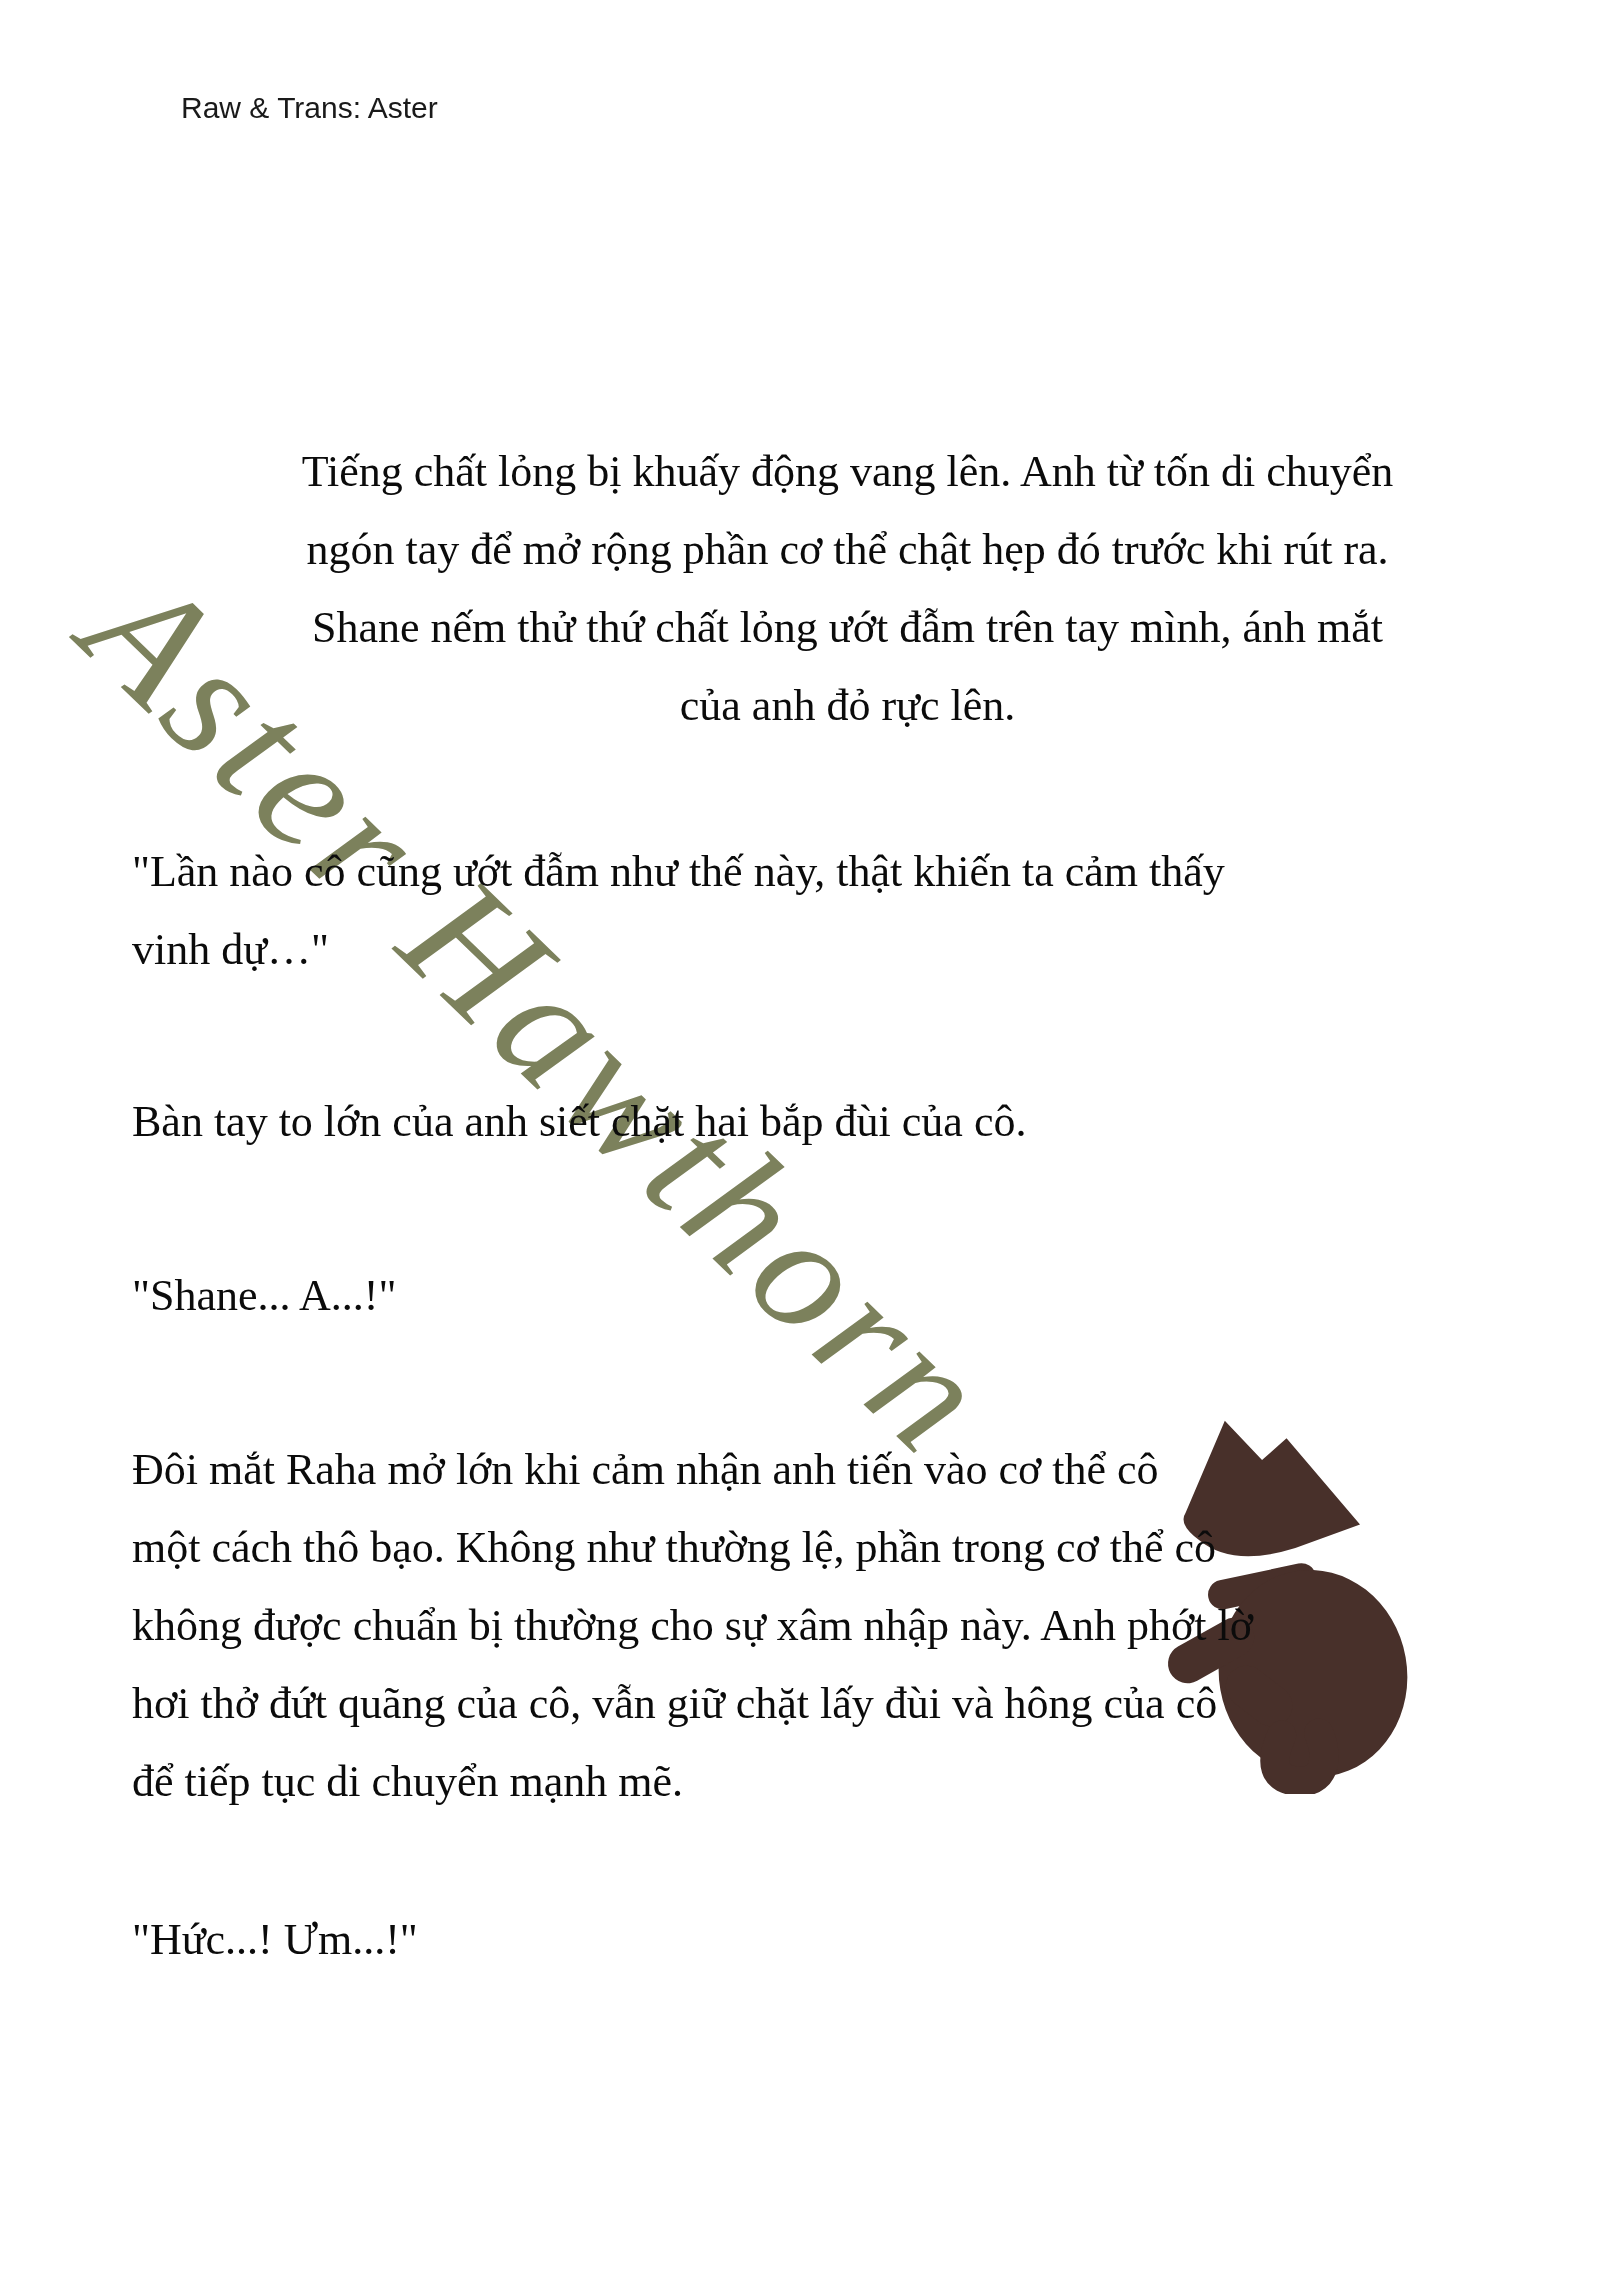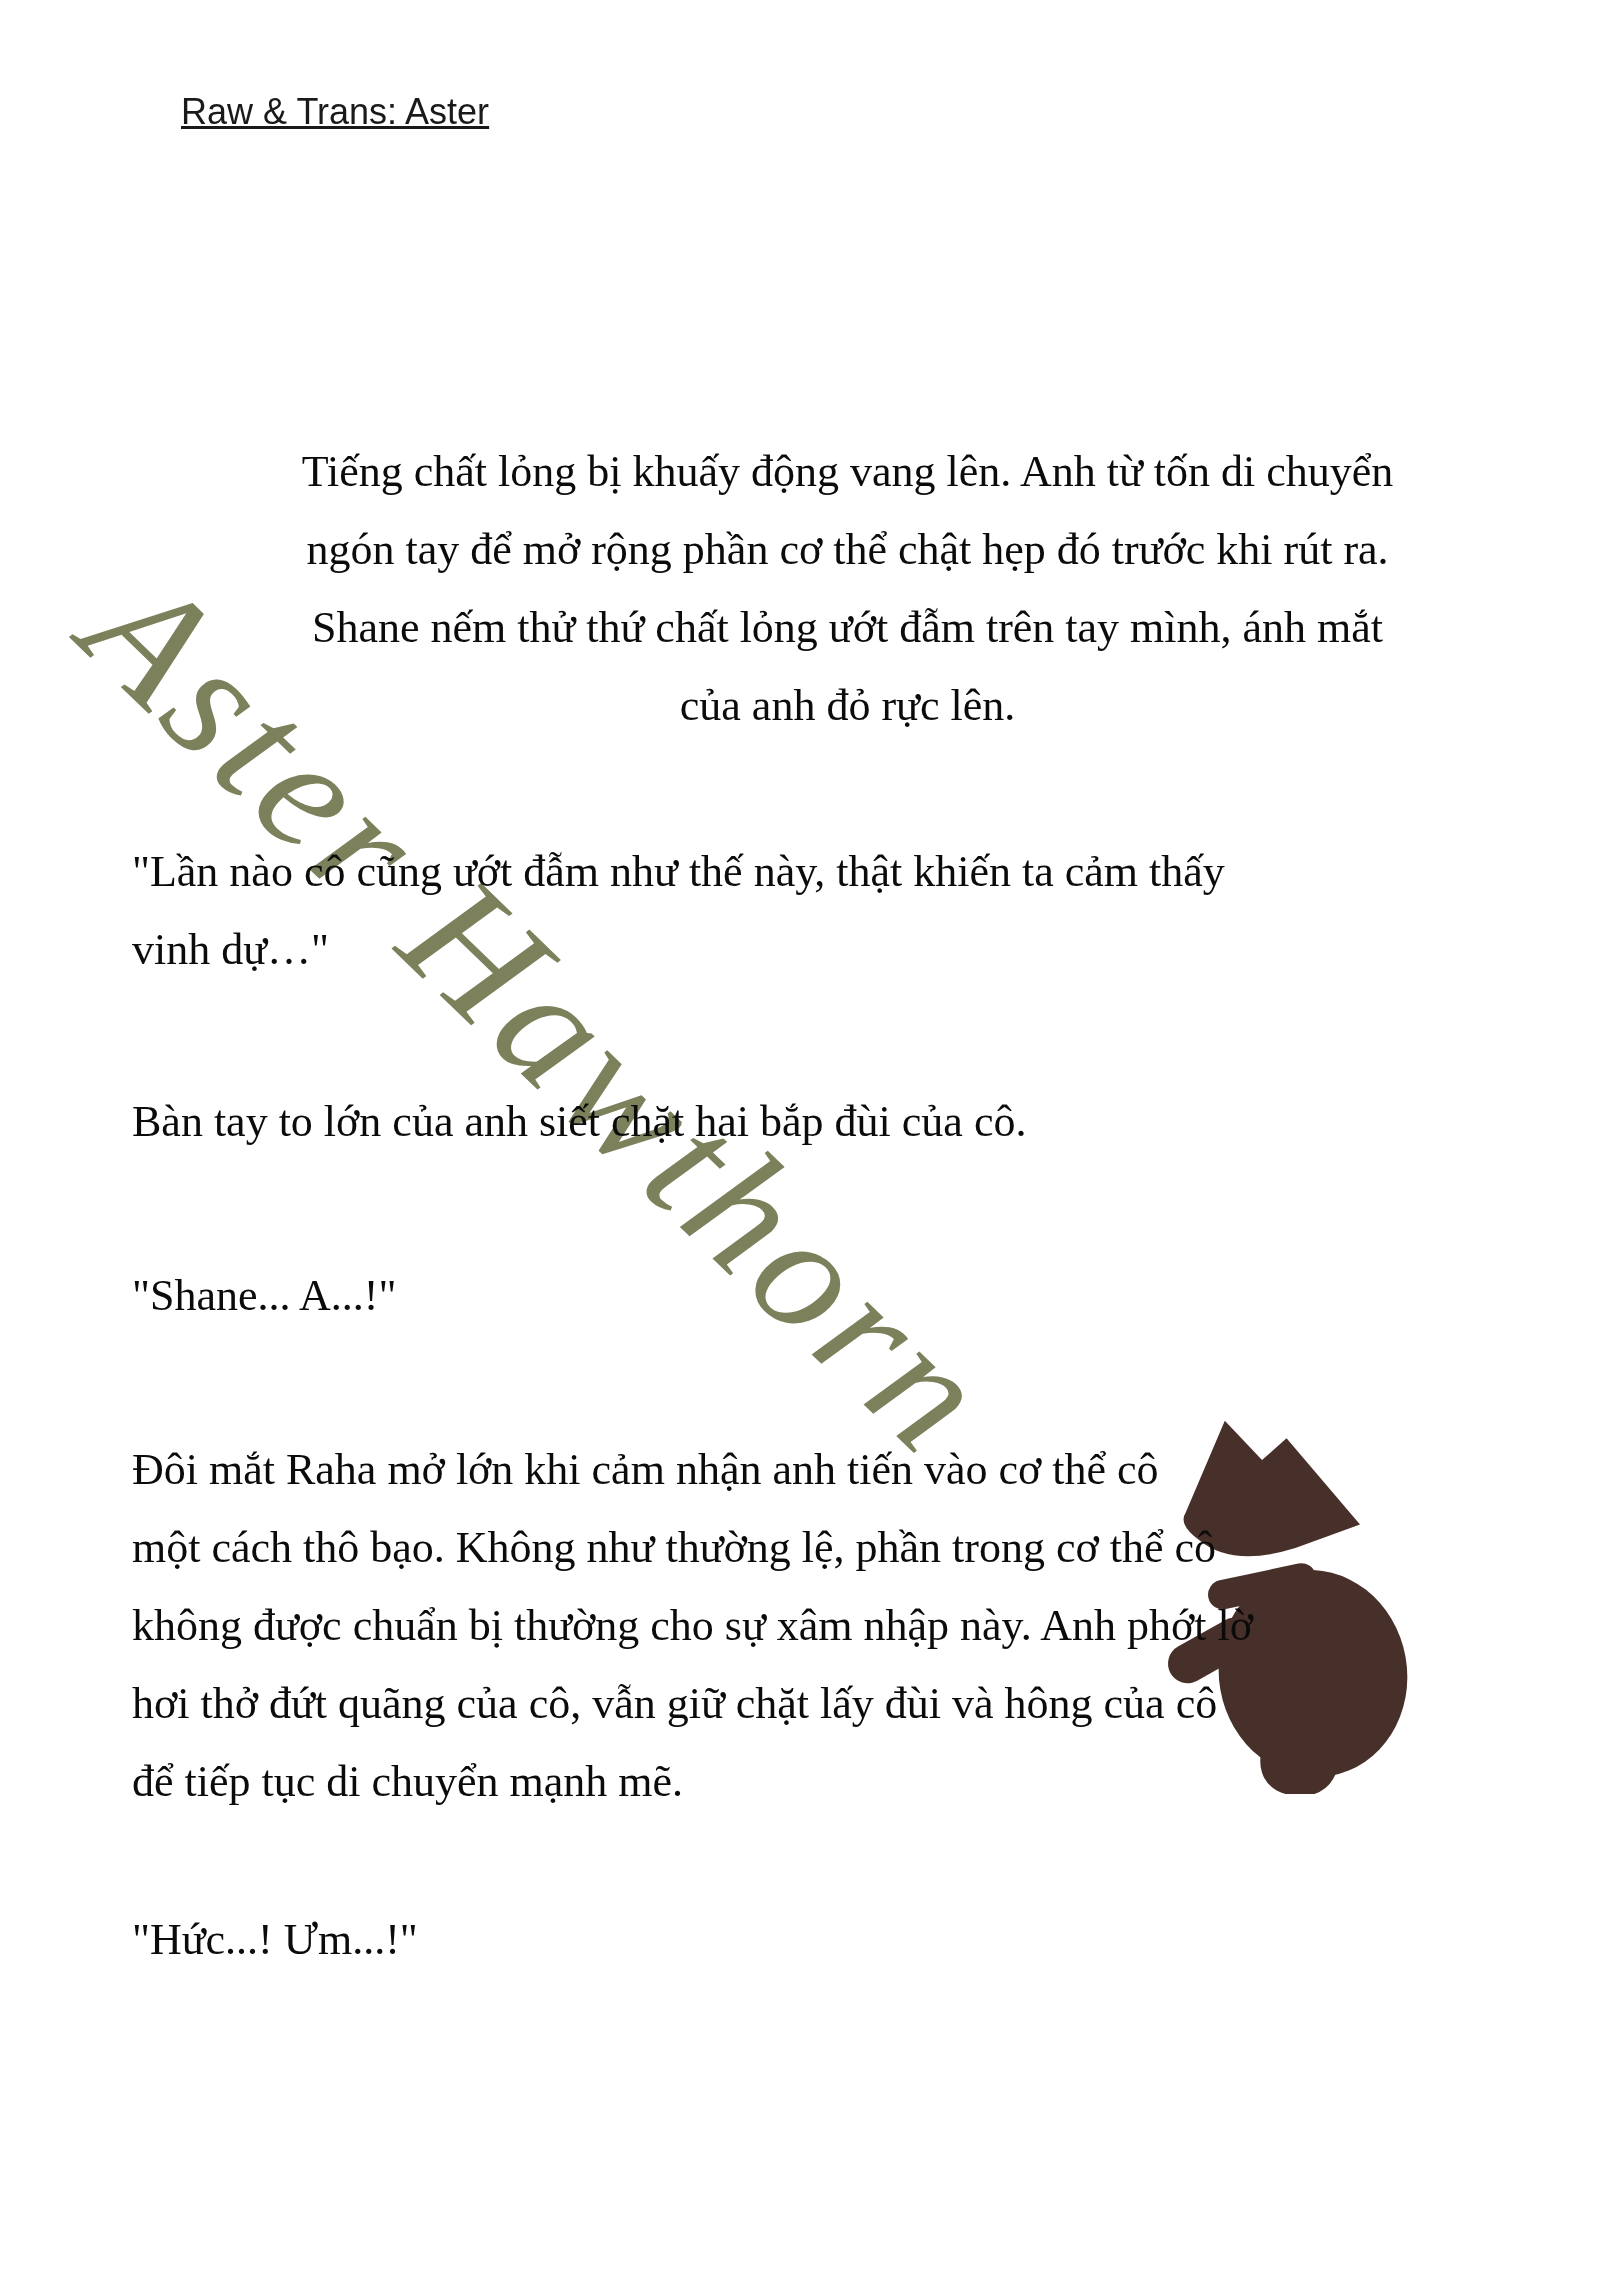--- a/index.html
+++ b/index.html
@@ -42,24 +42,23 @@
     height:387px;
     z-index:2;
     color:var(--cat);
   }
   .header{
     position:absolute;
     left:181px;
     top:91px;
     z-index:3;
     font-family:"Liberation Sans", sans-serif;
-    font-size:36px;
+    font-size:30px;
     color:#1a1a1a;
     white-space:nowrap;
-    text-decoration:underline;
   }
   .para{
     position:absolute;
     left:132px;
     width:1431px;
     z-index:3;
     font-size:44px;
     line-height:78px;
     white-space:pre-line;
   }

